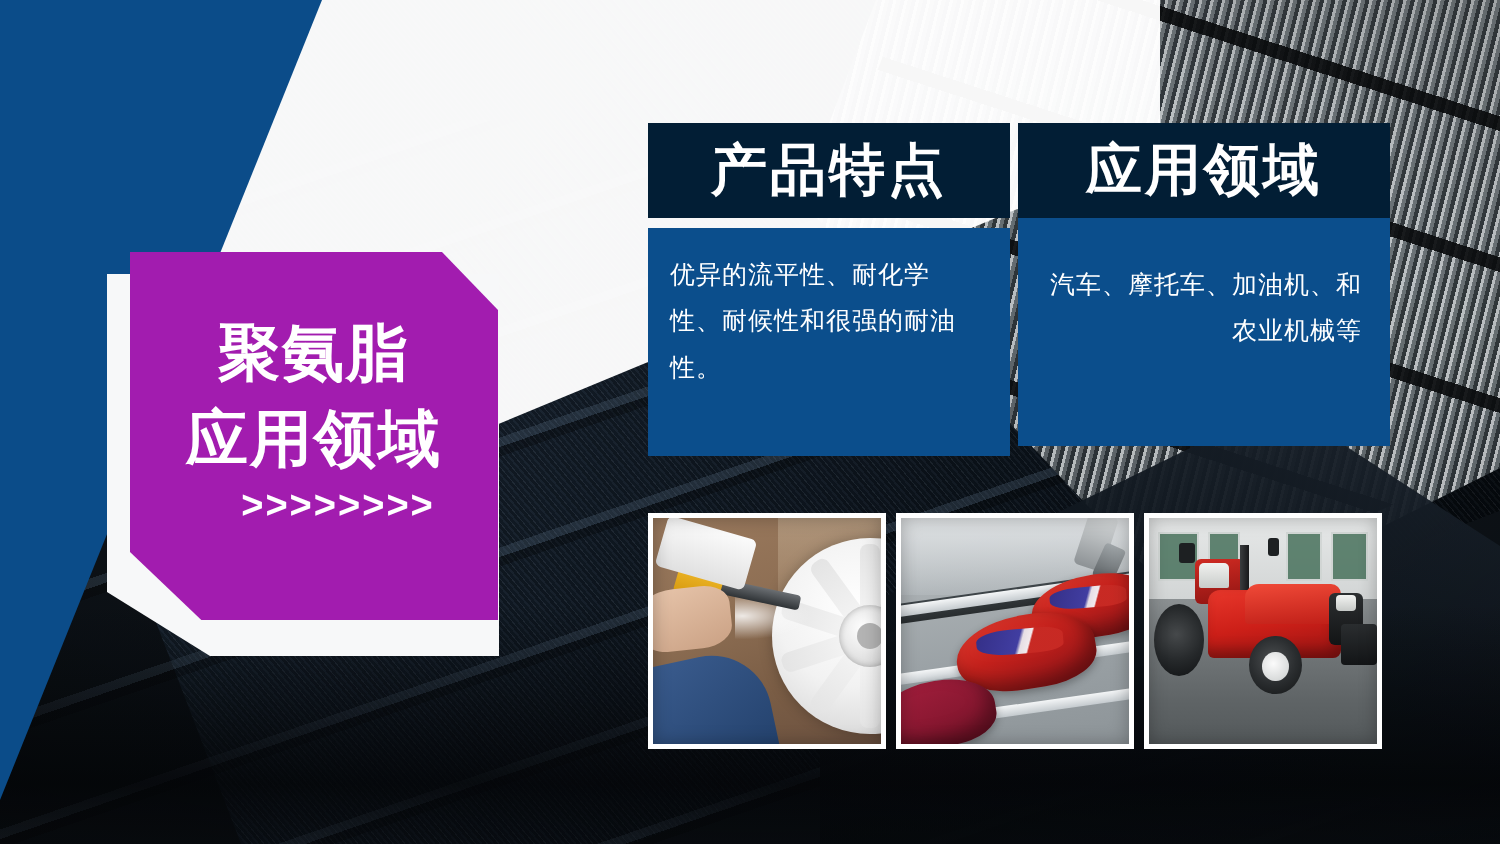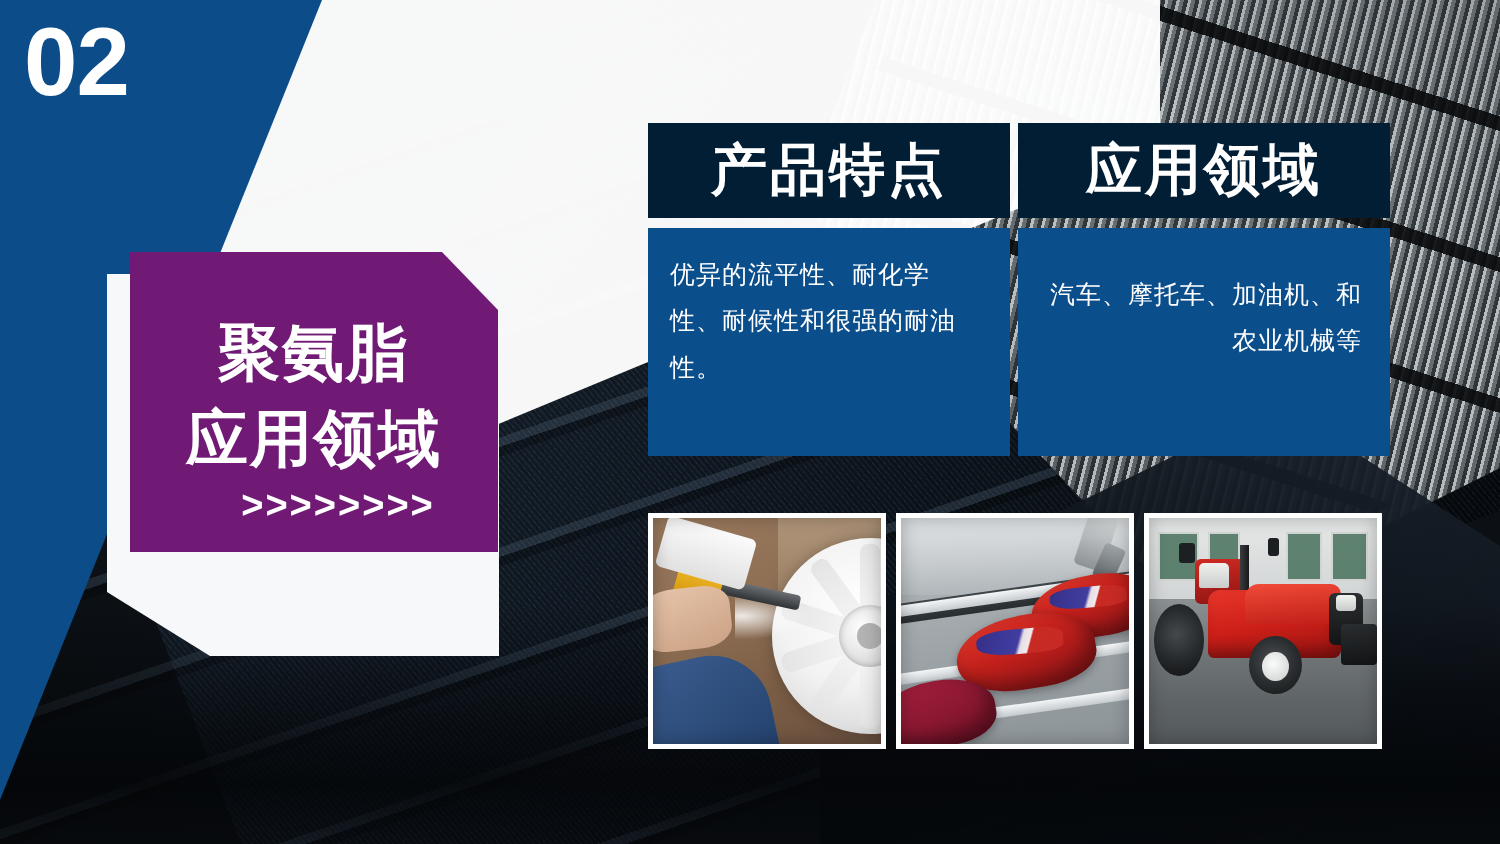--- a/index.html
+++ b/index.html
@@ -107,22 +107,22 @@
     font-family:"Liberation Sans","DejaVu Sans",sans-serif;
   }
 
   
   .title-white{
     position:absolute; left:107px; top:274px; width:392px; height:382px;
     background:#f7f8f9;
     clip-path:polygon(0 0, 100% 0, 100% 100%, 103px 100%, 0 318px);
   }
   .title-card{
-    position:absolute; left:130px; top:252px; width:368px; height:300px;
-    background:#701a75;
+    position:absolute; left:130px; top:252px; width:368px; height:368px;
+    background:#a21caf;
     clip-path:polygon(0 0, 312px 0, 368px 58px, 368px 382px, 86px 382px, 0 300px);
   }
   .title-lines{
     position:absolute; left:0; top:58px; width:368px;
     text-align:center; color:#ffffff;
     font-size:62px; font-weight:700; line-height:1.38;
     letter-spacing:2px;
     font-family:"DejaVu Sans","Liberation Sans",sans-serif;
   }
   .title-lines div{ white-space:nowrap; }
@@ -149,21 +149,21 @@
     font-size:25px; line-height:1.85; letter-spacing:1px;
     font-family:"DejaVu Sans","Liberation Sans",sans-serif;
   }
 
   #col-left  { left:648px;  top:123px; width:362px; }
   #col-right { left:1018px; top:123px; width:372px;text-align:right; }
 
   #col-left  .col-head { height:95px; }
   #col-right .col-head { height:95px; }
   #col-left  .col-body { margin-top:10px; height:228px; padding:24px 34px 0 22px; }
-  #col-right .col-body { margin-top:10px; height:228px; padding:44px 28px 0 28px; }
+  #col-right .col-body { height:228px; padding:44px 28px 0 28px; }
 
   
   .photos{ position:absolute; left:648px; top:513px; display:flex; gap:10px; }
   .photo{
     width:238px; height:236px;
     border:5px solid #ffffff;
     overflow:hidden; position:relative;
     background:#555;
   }
   .photo .inner{ position:absolute; inset:0; overflow:hidden; }
@@ -363,21 +363,20 @@
     <div class="facade-bands"></div>
     <div class="roof"></div>
     <div class="roof-beam"></div>
     <div class="mass-br"></div>
     <div class="mass-bottom"></div>
     <div class="vign"></div>
   </div>
 
   <div class="corner-white"></div>
   <div class="corner-blue2"></div>
-  <div class="num-02">02</div>
 
   <div class="title-white"></div>
   <div class="title-card">
     <div class="title-lines">
       <div>聚氨脂</div>
       <div>应用领域</div>
     </div>
     <div class="chevrons">&gt;&gt;&gt;&gt;&gt;&gt;&gt;&gt;</div>
   </div>
 

